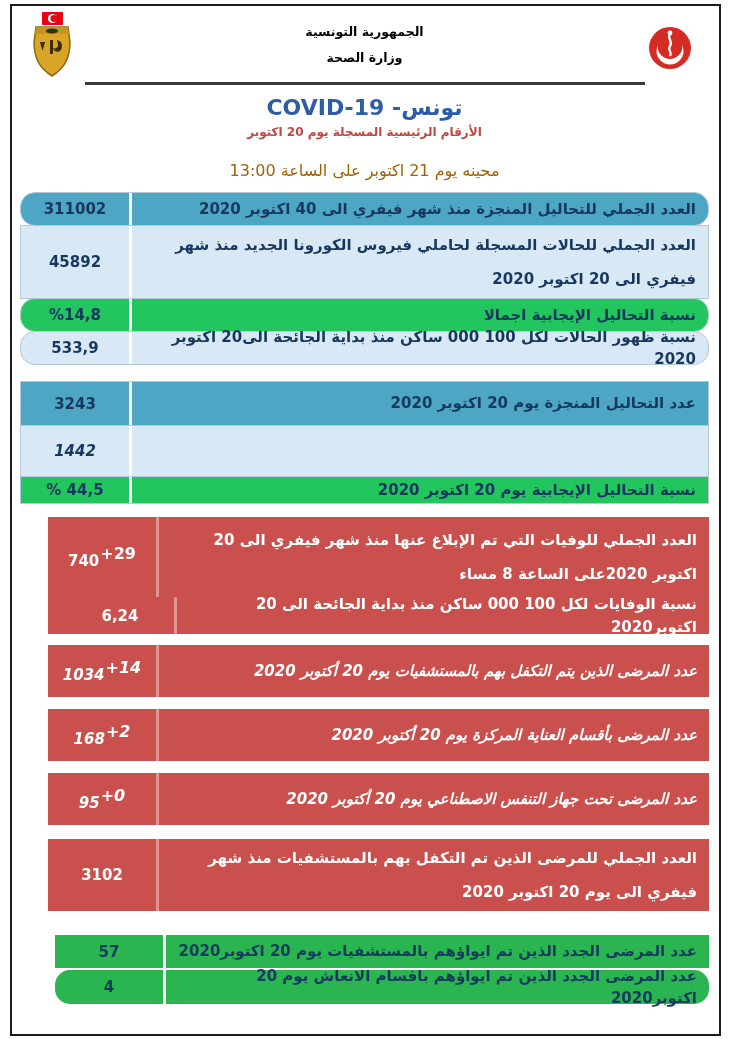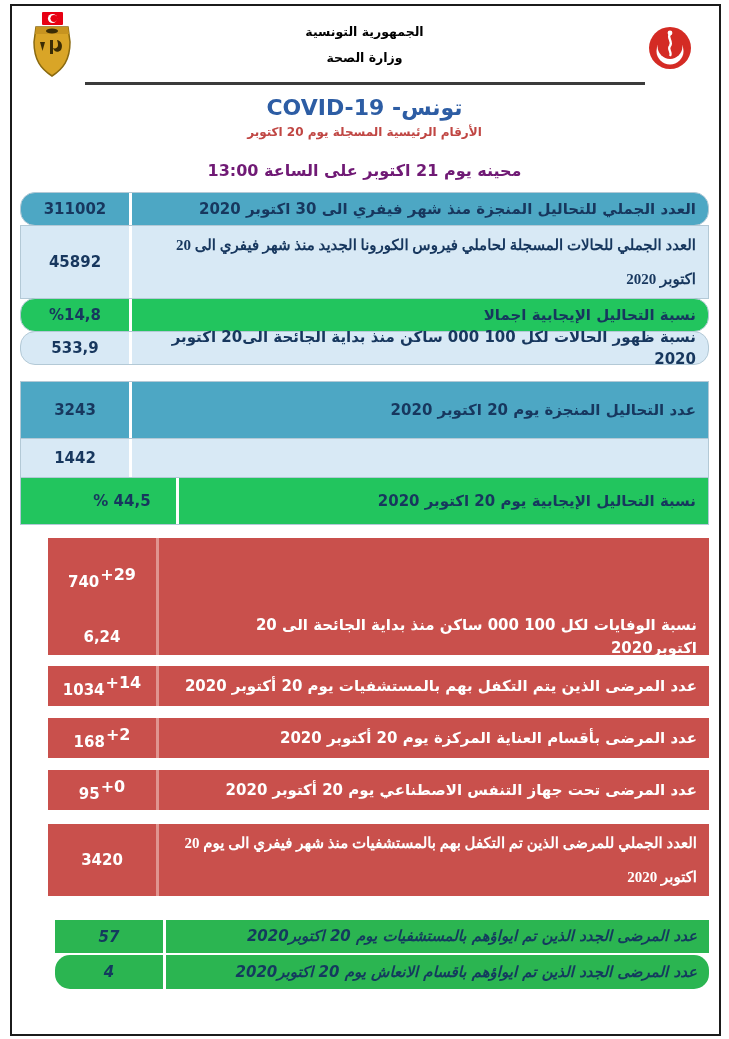--- a/index.html
+++ b/index.html
@@ -11,28 +11,28 @@
 
   
   .emblem{position:absolute;left:30px;top:12px;}
   .center-head{position:absolute;top:24px;left:0;right:0;text-align:center;color:#000000;font-weight:bold;font-size:12.5px;direction:rtl;}
   .center-head .line2{margin-top:11px;}
   .mlogo{position:absolute;left:647px;top:25px;}
   .head-rule{position:absolute;top:82px;left:85px;width:560px;height:3px;background:#3b3b3b;}
 
   .main-title{position:absolute;top:95px;left:0;right:0;text-align:center;font-size:22px;font-weight:bold;color:#2d5da4;direction:ltr;}
   .subtitle{position:absolute;top:125px;left:0;right:0;text-align:center;font-size:12px;font-weight:bold;color:#c04643;direction:rtl;}
-  .updated{position:absolute;top:161px;left:0;right:0;text-align:center;font-size:16px;font-weight:bold;color:#701a75;direction:rtl;}
+  .updated{position:absolute;top:161px;left:0;right:0;text-align:center;font-size:16px;font-weight:normal;color:#a16207;direction:rtl;}
 
   .content{position:absolute;top:192px;left:0;width:729px;}
 
   .tbl{box-sizing:border-box;}
   .t-blue{margin-left:20px;width:689px;}
   .t-red{margin-left:48px;width:661px;}
-  .t-green{margin-left:55px;width:654px;font-style:italic;}
+  .t-green{margin-left:55px;width:654px;}
 
   .row{display:flex;align-items:center;box-sizing:border-box;}
   .row .val{flex:0 0 108px;text-align:center;font-weight:bold;font-size:15px;direction:ltr;}
   .row .vdiv{width:3px;align-self:stretch;}
   .row .lab{flex:1;direction:rtl;text-align:right;padding:0 12px 0 8px;font-weight:bold;font-size:15px;line-height:1.5;}
 
   
   .t-blue .row{border:1px solid #b3c9d6;color:#17375e;}
   .t-blue .row + .row{margin-top:-1px;}
   .t-blue .vdiv{background:#ffffff;}
@@ -42,23 +42,23 @@
 
   
   .t-red .row{background:#c9504c;color:#ffffff;}
   .t-red .vdiv{background:#e0948f;}
 
   
   .t-green .row{background:#2bb551;color:#143a5e;}
   .t-green .vdiv{background:#ffffff;}
   .t-green .row + .row{margin-top:2px;}
 
-  .h33{height:33px;} .h34{height:34px;border-radius:15px;} .h36{height:48px;padding-left:47px;} .h37{height:37px;}
-  .h40{height:40px;} .h45{height:58px;} .h72{height:72px;} .h74{height:74px;} .h80{height:80px;}
-  .h74 .lab,.h80 .lab,.h72 .lab{line-height:2.3;font-family:Liberation Serif, serif;}
+  .h33{height:33px;} .h34{height:34px;border-radius:15px;} .h36{height:28px;} .h37{height:37px;padding-left:18px;}
+  .h40{height:52px;font-style:italic;} .h45{height:45px;} .h72{height:72px;} .h74{height:74px;} .h80{height:80px;}
+  .h74 .lab,.h80 .lab,.h72 .lab{line-height:2.3;}
 
   .mb16{margin-bottom:16px;} .mb13{margin-bottom:13px;} .mb11{margin-bottom:11px;}
   .mb12{margin-bottom:12px;} .mb14{margin-bottom:14px;} .mb24{margin-bottom:24px;}
 
   .delta{font-size:16px;font-weight:bold;position:relative;top:-1px;vertical-align:super;margin-left:1px;}
 </style>
 </head>
 <body>
 
 <div class="page-frame"></div>
@@ -98,21 +98,21 @@
 <div class="main-title">COVID-19 -تونس</div>
 <div class="subtitle">الأرقام الرئيسية المسجلة يوم 20 اكتوبر</div>
 <div class="updated">محينه يوم 21 اكتوبر على الساعة 13:00</div>
 
 <div class="content">
 
   <div class="tbl t-blue mb16">
     <div class="row h34 teal">
       <div class="val">311002</div>
       <div class="vdiv"></div>
-      <div class="lab">العدد الجملي للتحاليل المنجزة منذ شهر فيفري الى 30 اكتوبر 2020</div>
+      <div class="lab">العدد الجملي للتحاليل المنجزة منذ شهر فيفري الى 40 اكتوبر 2020</div>
     </div>
     <div class="row h74 light">
       <div class="val">45892</div>
       <div class="vdiv"></div>
       <div class="lab">العدد الجملي للحالات المسجلة لحاملي فيروس الكورونا الجديد منذ شهر فيفري الى 20 اكتوبر 2020</div>
     </div>
     <div class="row h34 whitebg">
       <div class="val">%14,8</div>
       <div class="vdiv"></div>
       <div class="lab">نسبة التحاليل الإيجابية اجمالا</div>
@@ -138,20 +138,21 @@
       <div class="val">% 44,5</div>
       <div class="vdiv"></div>
       <div class="lab">نسبة التحاليل الإيجابية يوم 20 اكتوبر 2020</div>
     </div>
   </div>
 
   <div class="tbl t-red mb11">
     <div class="row h80">
       <div class="val"><span>740</span><sup class="delta">+29</sup></div>
       <div class="vdiv"></div>
+      <div class="lab">العدد الجملي للوفيات التي تم الإبلاغ عنها منذ شهر فيفري الى 20 اكتوبر 2020على الساعة 8 مساء</div>
     </div>
     <div class="row h37">
       <div class="val">6,24</div>
       <div class="vdiv"></div>
       <div class="lab">نسبة الوفايات لكل 100 000 ساكن منذ بداية الجائحة الى 20 اكتوبر2020</div>
     </div>
   </div>
 
   <div class="tbl t-red mb12">
     <div class="row h40">
@@ -172,21 +173,21 @@
   <div class="tbl t-red mb14">
     <div class="row h40">
       <div class="val"><span>95</span><sup class="delta">+0</sup></div>
       <div class="vdiv"></div>
       <div class="lab">عدد المرضى تحت جهاز التنفس الاصطناعي يوم 20 أكتوبر 2020</div>
     </div>
   </div>
 
   <div class="tbl t-red mb24">
     <div class="row h72">
-      <div class="val">3420</div>
+      <div class="val">3102</div>
       <div class="vdiv"></div>
       <div class="lab">العدد الجملي للمرضى الذين تم التكفل بهم بالمستشفيات منذ شهر فيفري الى يوم 20 اكتوبر 2020</div>
     </div>
   </div>
 
   <div class="tbl t-green">
     <div class="row h33">
       <div class="val">57</div>
       <div class="vdiv"></div>
       <div class="lab">عدد المرضى الجدد الذين تم ايواؤهم بالمستشفيات يوم 20 اكتوبر2020</div>

